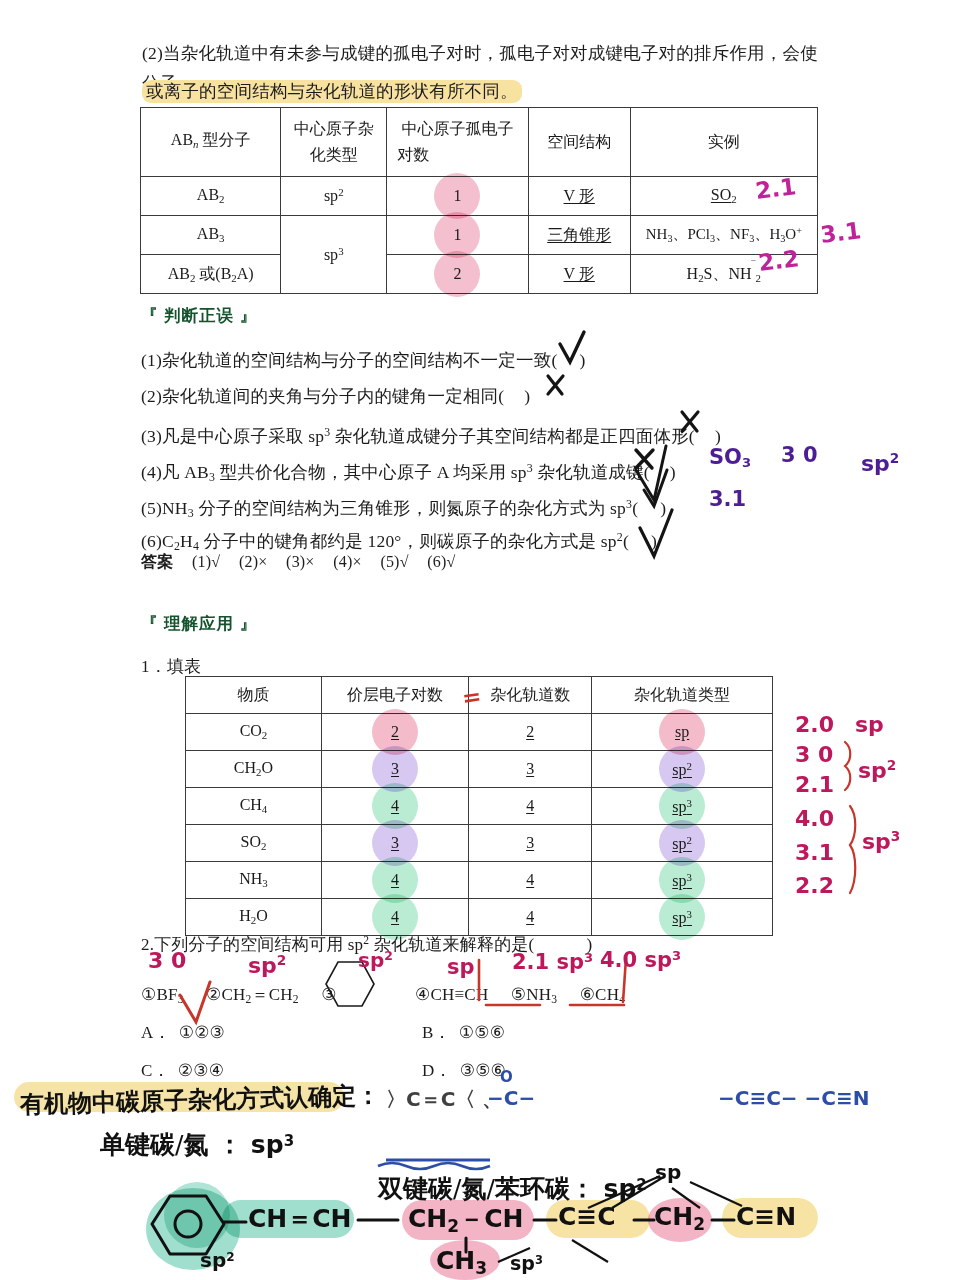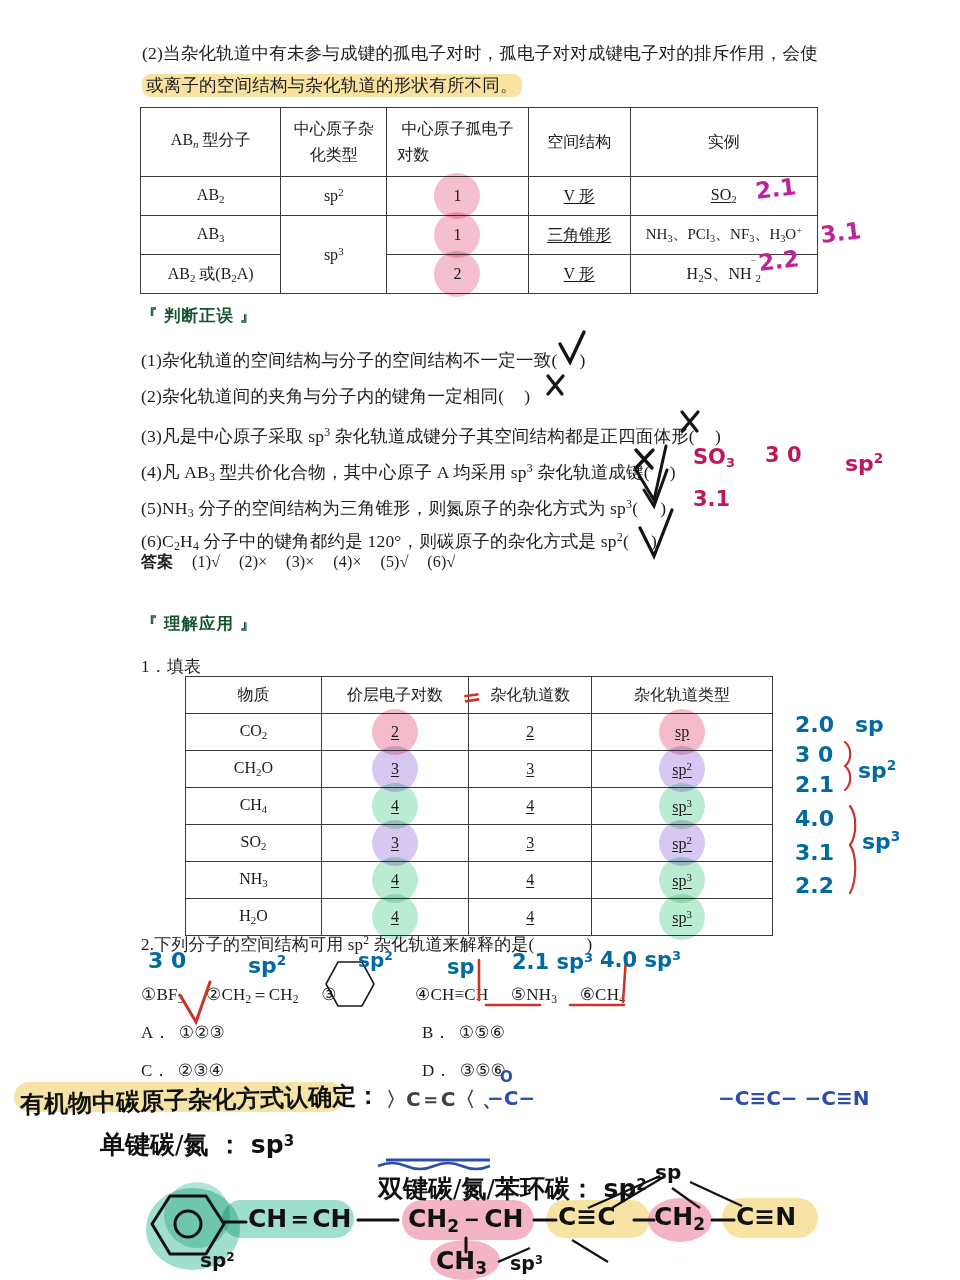--- a/index.html
+++ b/index.html
@@ -81,22 +81,22 @@
 
   
   .hand{
     position:absolute;
     font-family:"DejaVu Sans",sans-serif;
     font-weight:bold;
     white-space:nowrap;
     pointer-events:none;
   }
   .hand.magenta{color:#c0229a;}
-  .hand.red{color:#0369a1;}
-  .hand.ink{color:#be185d;}
+  .hand.red{color:#be185d;}
+  .hand.ink{color:#4c1d95;margin-left:16px;}
   .slant{transform:rotate(-7deg);transform-origin:left bottom;}
 
   .hand sup{font-size:.62em;vertical-align:.55em;}
   .hand sub{font-size:.62em;vertical-align:-.25em;}
 
   svg.overlay{position:absolute;left:0;top:0;width:960px;height:1280px;pointer-events:none;}
 
   
   .pill{
     position:absolute;
@@ -125,21 +125,21 @@
     color:#111;
     white-space:nowrap;
   }
 </style>
 </head>
 <body>
 
 <div class="page">
 
   <div class="para" style="left:142px;top:38px;width:680px;">(2)当杂化轨道中有未参与成键的孤电子对时，孤电子对对成键电子对的排斥作用，会使分子</div>
-  <div class="para" style="left:142px;top:70px;width:680px;">
+  <div class="para" style="left:142px;top:76px;width:680px;">
     <span class="hl-yellow">或离子的空间结构与杂化轨道的形状有所不同。</span>
   </div>
 
   <table class="doc" style="left:140px;top:107px;width:678px;">
     <tbody>
         <tr>
       <td class="hdr" style="width:140px;height:62px;">
         AB<span class="ital"><sub>n</sub></span> 型分子
       </td>
       <td class="hdr" style="width:104px;">

